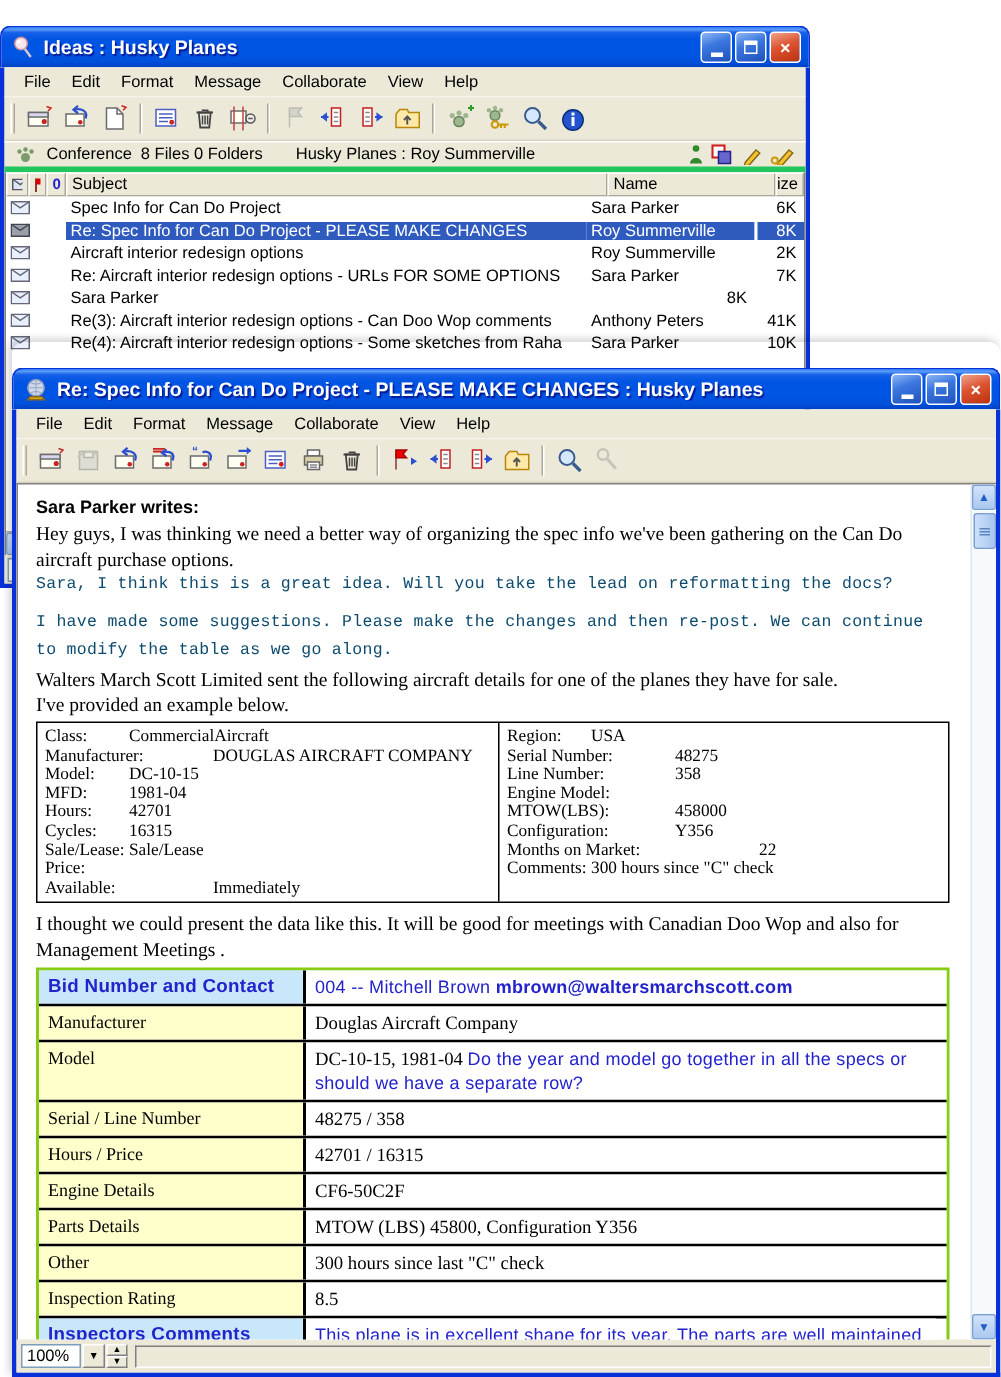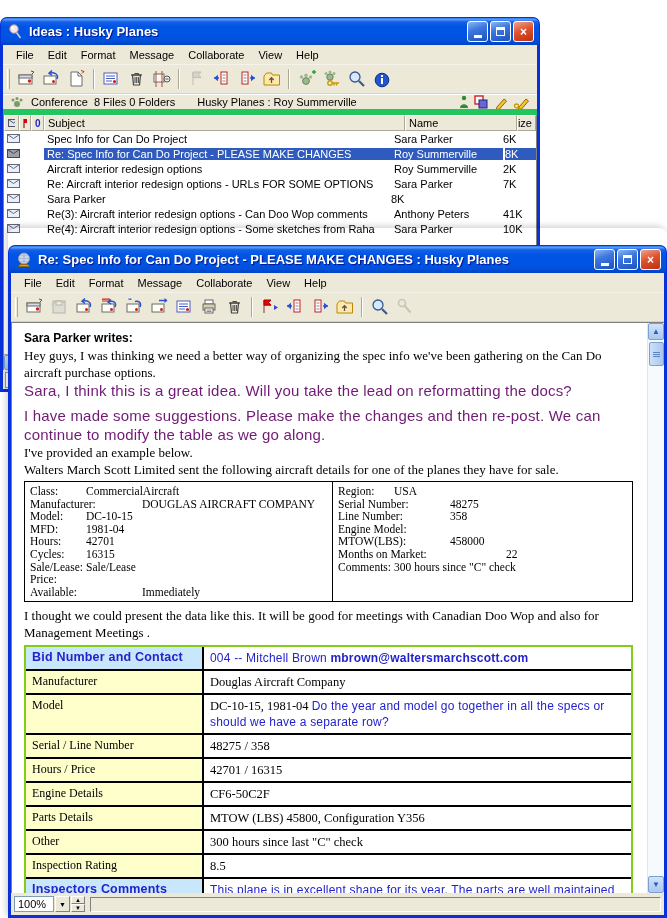--- a/index.html
+++ b/index.html
@@ -36,40 +36,40 @@
   .toolbar { display:flex; align-items:center; background:#ece9d8;
              border-bottom:1px solid #d8d4c0; padding:2px 2px; }
   .grip { width:3px; height:20px; border-left:1px solid #fff; border-right:1px solid #aca899; margin:0 4px 0 2px; }
   .tsep { width:2px; height:20px; border-left:1px solid #aca899; border-right:1px solid #fff; margin:0 4px; }
   .tbi { width:25px; height:24px; display:flex; align-items:center; justify-content:center; }
   .tbi.disabled { opacity:.45; filter:grayscale(1); }
 
   
   #win1 { left:0; top:0; width:540px; height:392px; z-index:1; }
   .confbar { height:21px; flex:0 0 21px; display:flex; align-items:center;
-             background:#ece9d8; border-top:1px solid #fff; border-bottom:6px solid #22c55e;
+             background:#ece9d8; border-top:1px solid #fff; border-bottom:4px solid #22c55e;
              font-size:11px; padding:0 6px; gap:6px; }
   .confbar .sp { width:10px; }
   .conf-right { margin-left:auto; display:flex; gap:5px; align-items:center; }
 
   .list-wrap { flex:1; display:flex; flex-direction:column; background:#fff; min-height:0;
                border-left:1px solid #808080; border-right:1px solid #808080; }
   .list-header { display:flex; height:16px; flex:0 0 16px; font-size:11px; background:#ece9d8; }
   .hcell { border-right:1px solid #aca899; border-bottom:1px solid #aca899;
            border-top:1px solid #fff; border-left:1px solid #fff;
            display:flex; align-items:center; padding:0 3px; overflow:hidden; }
   .hc-i1 { width:15px; } .hc-i2 { width:12px; } .hc-i3 { width:13px; }
   .hc-subject { width:361px; } .hc-name { width:112px; }
   .hc-size { flex:1; justify-content:flex-end; }
   .list-rows { flex:1; overflow:hidden; background:#fff; }
   .lrow { display:grid; grid-template-columns:40px 347px 112px 1fr; height:15px;
           font-size:11px; align-items:center; color:#000; }
   .lrow .c-ic { padding-left:3px; display:flex; align-items:center; }
   .lrow .c-sub, .lrow .c-name { padding-left:3px; white-space:nowrap; overflow:hidden; }
-  .lrow .c-size { padding-right:16px; }
+  .lrow .c-size { text-align:right; padding-right:5px; }
   .lrow.selected .c-sub, .lrow.selected .c-name { background:#2f5bbf; color:#fff; }
   .lrow.selected .c-size { background:#2f5bbf; color:#fff; border-left:2px solid #fff; }
 
   .hscroll { height:16px; flex:0 0 16px; display:flex; background:#f0f5fb; border-top:1px solid #aca899; }
   .sbtn { width:16px; height:100%; background:linear-gradient(180deg,#d3e2f9,#aac8f0);
           border:1px solid #7aa0d4; border-radius:2px; color:#215dc6; font-size:8px;
           display:flex; align-items:center; justify-content:center; }
   .statusbar { height:19px; flex:0 0 19px; display:flex; align-items:center;
                background:#ece9d8; padding:1px 2px; gap:1px; font-size:11px; }
   .zoom-field { background:#fff; border:1px solid #7f9db9; height:16px; width:40px;
@@ -95,22 +95,22 @@
   .vscroll .sbtn { width:100%; height:17px; flex:0 0 17px; }
   .vthumb { margin-top:2px; height:24px; flex:0 0 24px; width:15px; margin-left:1px;
             background:linear-gradient(90deg,#cde0fb,#a9c6ef); border:1px solid #7aa0d4; border-radius:2px;
             display:flex; flex-direction:column; align-items:center; justify-content:center; gap:1px; }
   .vthumb i { display:block; width:7px; height:1px; background:#5c84c0; }
   .vtrack { flex:1; }
 
   .author { font-size:12px; font-weight:bold; color:#000; margin-bottom:2px; }
   .serif { font-family:"Liberation Serif",serif; font-size:13px; line-height:17px;
            color:#000; max-width:607px; }
-  .bluetxt { color:#701a75; font-size:15px; line-height:19px; letter-spacing:.2px;
-             max-width:605px; }
+  .bluetxt { color:#0c4a6e; font-size:11px; line-height:19px; letter-spacing:.2px;
+             max-width:605px;font-family:Liberation Mono, monospace; }
   .gap6 { height:6px; }
 
   .specbox { width:609px; border:1px solid #000; display:flex; margin:3px 0 5px 0;
              background:#fff; }
   .specbox .col { padding:3px 5px; font-family:"Liberation Serif",serif; font-size:11.5px;
                   line-height:12.6px; }
   .specbox .col.left  { width:308px; border-right:1px solid #000; }
   .specbox .col.right { flex:1; }
   .specline { white-space:pre; tab-size:56px; -moz-tab-size:56px; min-height:12.6px; }
 
@@ -583,41 +583,42 @@
           </span>
       </div>
 
       <div class="content-area">
         <div class="doc">
           <div class="author">Sara Parker writes:</div>
           <div class="serif">Hey guys, I was thinking we need a better way of organizing the spec info we've been gathering on the Can Do aircraft purchase options.</div>
           <div class="bluetxt">Sara, I think this is a great idea. Will you take the lead on reformatting the docs?</div>
           <div class="gap6"></div>
           <div class="bluetxt">I have made some suggestions. Please make the changes and then re-post. We can continue to modify the table as we go along.</div>
+          <div class="serif">Walters March Scott Limited sent the following aircraft details for one of the planes they have for sale.</div>
           <div class="serif">I've provided an example below.</div>
-          <div class="serif">Walters March Scott Limited sent the following aircraft details for one of the planes they have for sale.</div>
 
           <div class="specbox">
             <div class="col left">
               <div class="specline">Class:	CommercialAircraft</div>
               <div class="specline">Manufacturer:	DOUGLAS AIRCRAFT COMPANY</div>
               <div class="specline">Model:	DC-10-15</div>
               <div class="specline">MFD:	1981-04</div>
               <div class="specline">Hours:	42701</div>
               <div class="specline">Cycles:	16315</div>
               <div class="specline">Sale/Lease:	Sale/Lease</div>
               <div class="specline">Price:</div>
               <div class="specline">Available:		Immediately</div>
             </div>
             <div class="col right">
               <div class="specline">Region:	USA</div>
               <div class="specline">Serial Number:	48275</div>
               <div class="specline">Line Number:	358</div>
               <div class="specline">Engine Model:</div>
               <div class="specline">MTOW(LBS):	458000</div>
+              <div class="specline">Configuration:	Y356</div>
               <div class="specline">Months on Market:		22</div>
               <div class="specline">Comments:	300 hours since "C" check</div>
             </div>
           </div>
 
           <div class="serif">I thought we could present the data like this. It will be good for meetings with Canadian Doo Wop and also for Management Meetings .</div>
 
           <div class="spec-table">
             <div class="trow">
               <div class="tlabel blue">Bid Number and Contact</div>

